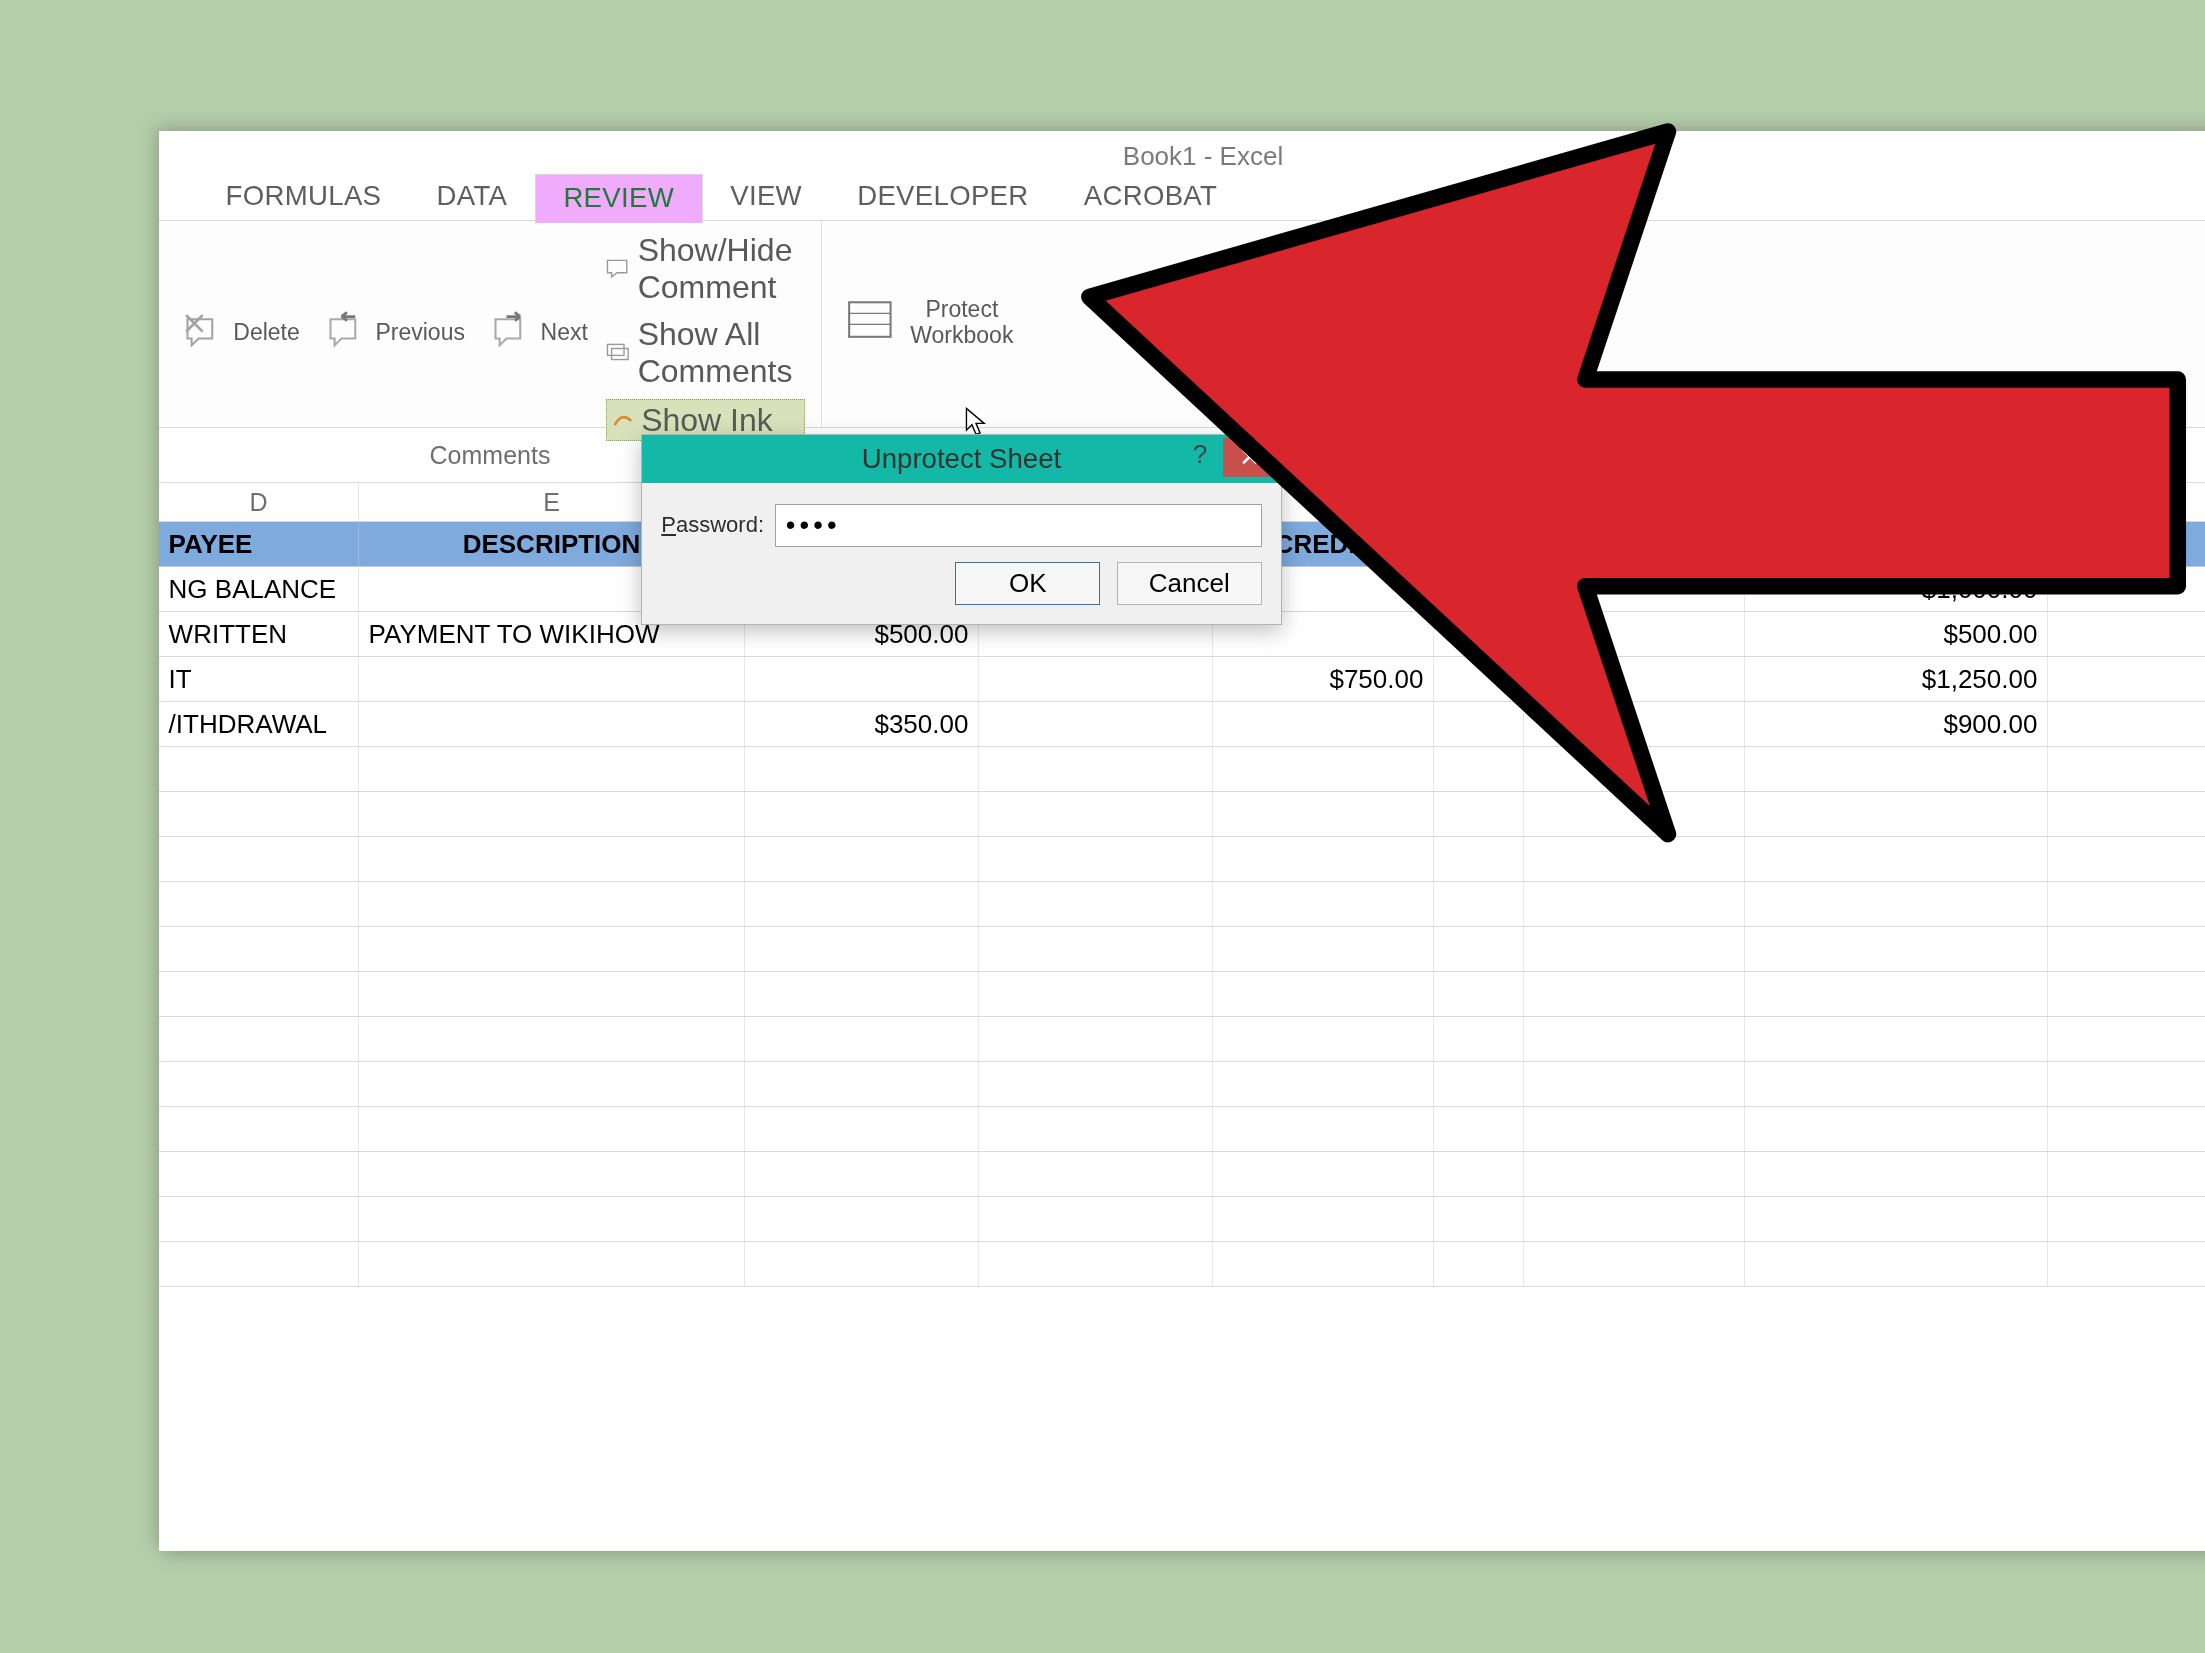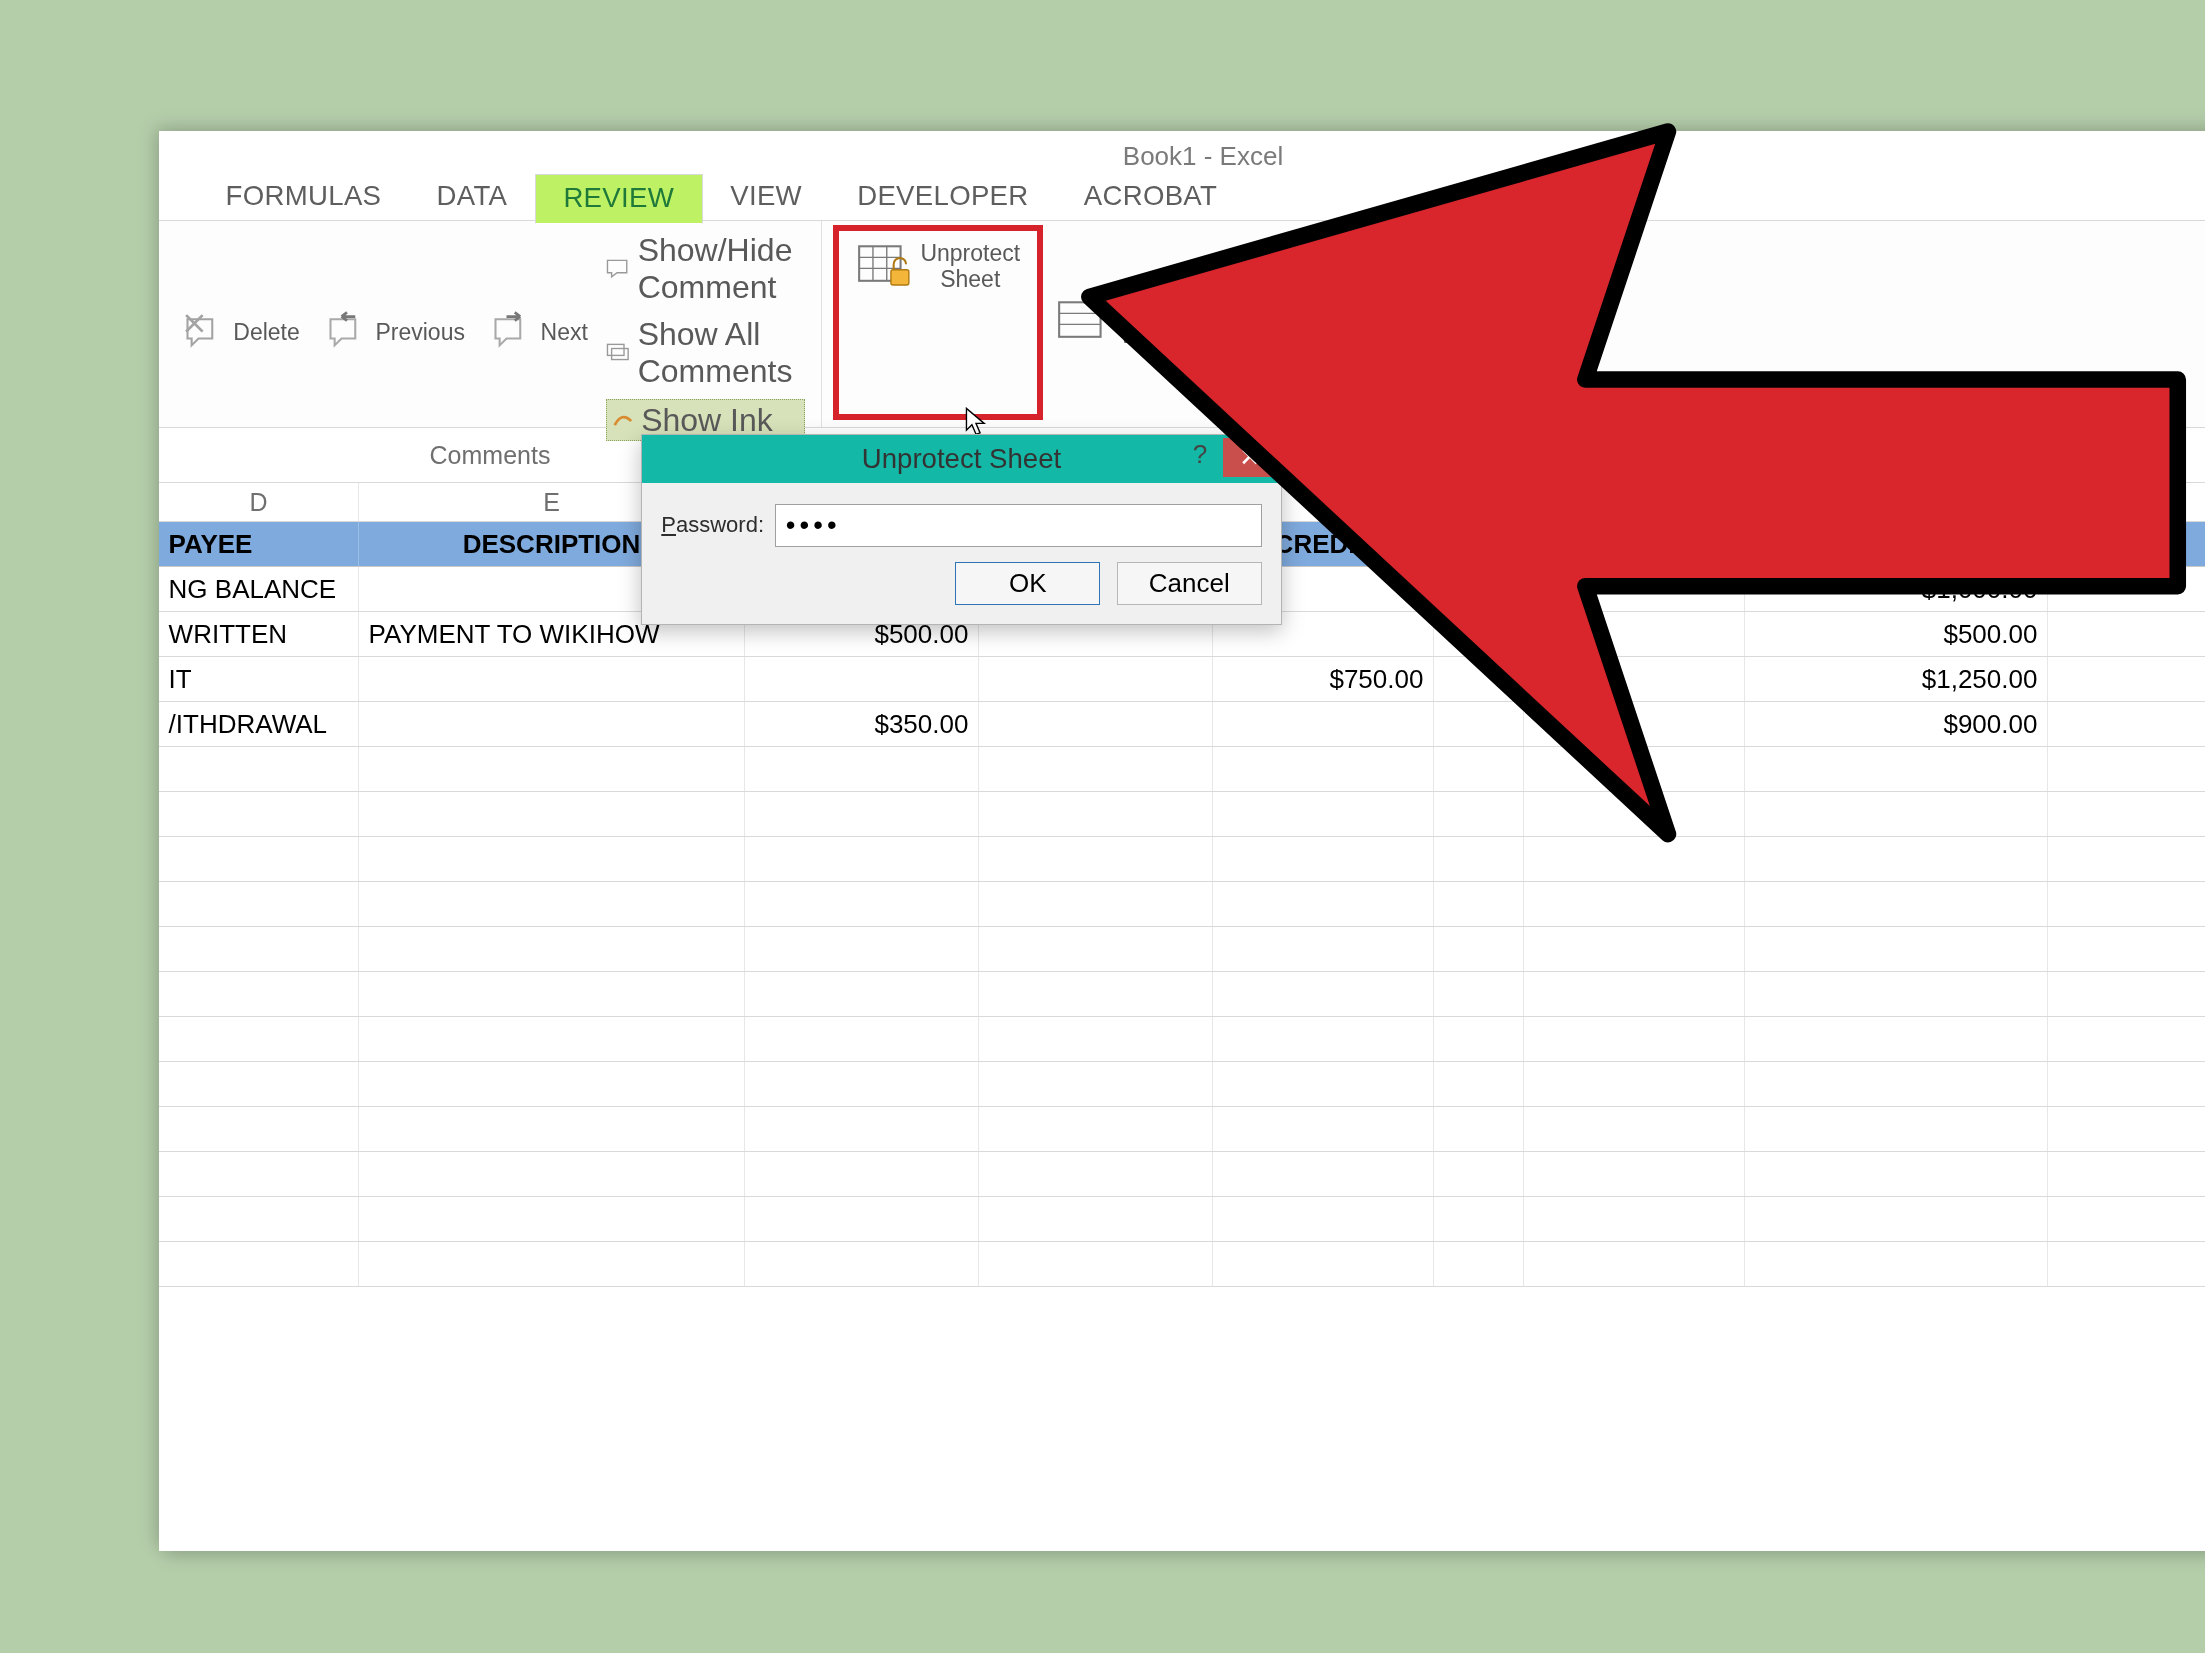--- a/index.html
+++ b/index.html
@@ -42,21 +42,21 @@
     color:#5e5e5e;
     letter-spacing:0.3px;
     cursor:pointer;
   }
   .tab.active {
     color:#1f7a3a;
     border:0.7px solid #d9d9d9;
     border-bottom:0.7px solid #fff;
     position:relative;
     top:0.7px;
-    background:#bef264;
+    background:#f0abfc;
   }
 
   
   .ribbon {
     display:flex;
     height:207px;
     border-bottom:0.7px solid #d9d9d9;
     background:#fdfdfd;
   }
   .ribbon-group {
@@ -306,39 +306,20 @@
             </span>
             <span>Show Ink</span>
           </div>
         </div>
       </div>
       <div class="rg-label">Comments</div>
     </div>
 
     <div class="ribbon-group" style="flex:1;">
       <div class="rg-body">
-        <div class="unprotect-highlight">
-          <div class="rib-btn">
-            <span class="icon">
-              <svg width="58" height="50" viewBox="0 0 84 72">
-                <rect x="6" y="6" width="60" height="50" fill="none" stroke="#7a7a7a" stroke-width="3"></rect>
-                <line x1="6" y1="22" x2="66" y2="22" stroke="#7a7a7a" stroke-width="2"></line>
-                <line x1="6" y1="38" x2="66" y2="38" stroke="#7a7a7a" stroke-width="2"></line>
-                <line x1="26" y1="6" x2="26" y2="56" stroke="#7a7a7a" stroke-width="2"></line>
-                <line x1="46" y1="6" x2="46" y2="56" stroke="#7a7a7a" stroke-width="2"></line>
-                <rect x="52" y="40" width="26" height="22" rx="3" fill="#f3b63b" stroke="#b07a12" stroke-width="2"></rect>
-                <path d="M56 40 v-8 a9 9 0 0 1 18 0" fill="none" stroke="#b07a12" stroke-width="3"></path>
-              </svg>
-            </span>
-            <span class="lbl">
-              <span>Unprotect</span><br>
-              <span>Sheet</span>
-            </span>
-          </div>
-        </div>
         <div class="rib-btn">
           <span class="icon">
             <svg width="58" height="50" viewBox="0 0 84 72">
               <rect x="6" y="6" width="60" height="50" fill="none" stroke="#7a7a7a" stroke-width="3"></rect>
               <line x1="6" y1="22" x2="66" y2="22" stroke="#7a7a7a" stroke-width="2"></line>
               <line x1="6" y1="38" x2="66" y2="38" stroke="#7a7a7a" stroke-width="2"></line>
             </svg>
           </span>
           <span class="lbl">
             <span>Protect</span><br>

